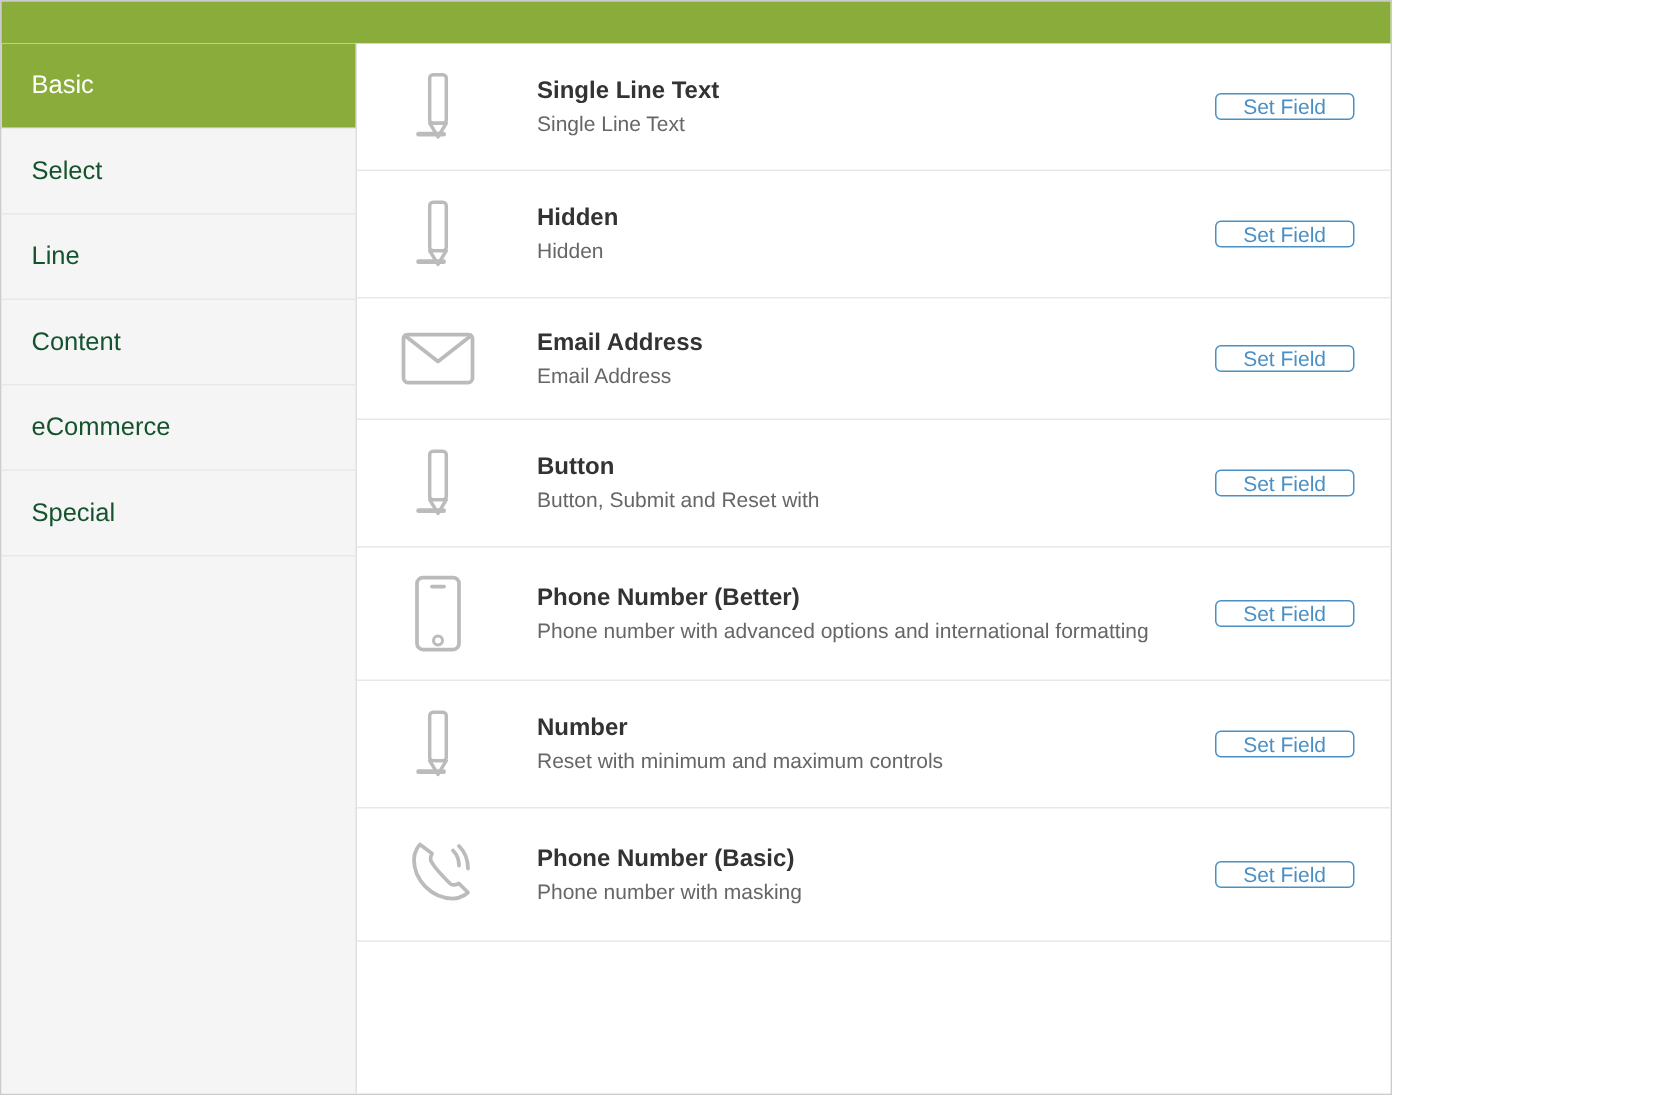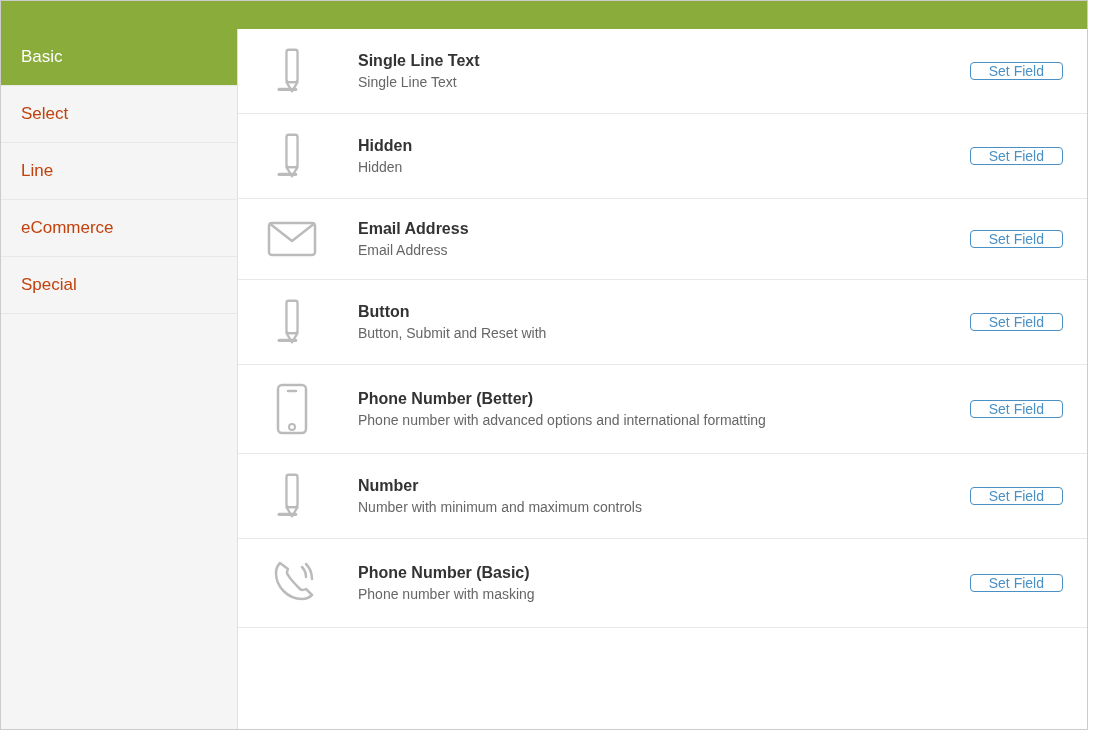--- a/index.html
+++ b/index.html
@@ -1,19 +1,19 @@
 <!DOCTYPE html>
 <html><head>
   <meta charset="utf-8">
   <style>
     * { box-sizing: border-box; margin: 0; padding: 0; }
     body { font-family: -apple-system, BlinkMacSystemFont, 'Segoe UI', Arial, sans-serif; background: #fff; width: 1116px; height: 730px; overflow: hidden; }
 
     .modal {
-      width: 1088px;
+      width: 928px;
       height: 730px;
       display: flex;
       flex-direction: column;
       border: 1px solid #ccc;
       background: #fff;
     }
 
     .modal-header {
       background: #8aac3a;
       color: white;
@@ -50,21 +50,21 @@
       width: 237px;
       background: #f5f5f5;
       flex-shrink: 0;
       border-right: 1px solid #e0e0e0;
     }
 
     .sidebar-item {
       padding: 18px 20px;
       font-size: 17px;
       cursor: pointer;
-      color: #c2410c;
+      color: #14532d;
       border-bottom: 1px solid #e8e8e8;
     }
 
     .sidebar-item.active {
       background: #8aac3a;
       color: white;
     }
 
     .content-area {
       flex: 1;
@@ -124,20 +124,21 @@
   <div class="modal-header">
     <span class="modal-title"></span>
     <button class="close-btn"></button>
   </div>
   <div class="modal-body">
     <div class="sidebar">
 
     <div class="sidebar-item active">Basic</div>
         <div class="sidebar-item">Select</div>
         <div class="sidebar-item">Line</div>
+        <div class="sidebar-item">Content</div>
         <div class="sidebar-item">eCommerce</div>
         <div class="sidebar-item">Special</div>
       </div>
     <div class="content-area">
 
     <div class="field-row">
     <div class="field-icon">
             <svg width="52" height="48" viewBox="0 0 52 52" fill="none" xmlns="http://www.w3.org/2000/svg">
 
     <rect x="20" y="3" width="12" height="35" rx="2.5" fill="none" stroke="#bbb" stroke-width="2.5"></rect>
@@ -220,21 +221,21 @@
 
     <rect x="20" y="3" width="12" height="35" rx="2.5" fill="none" stroke="#bbb" stroke-width="2.5"></rect>
 
     <polygon points="20,38 32,38 26,48" fill="none" stroke="#bbb" stroke-width="2.5" stroke-linejoin="round"></polygon>
 
     <line x1="12" y1="46" x2="30" y2="46" stroke="#bbb" stroke-width="3.5" stroke-linecap="round"></line>
   </svg>
           </div>
     <div class="field-info">
       <div class="field-name">Number</div>
-      <div class="field-desc">Number with minimum and maximum controls</div>
+      <div class="field-desc">Reset with minimum and maximum controls</div>
     </div>
     <button class="set-field-btn">Set Field</button>
   </div>
         <div class="field-row">
     <div class="field-icon">
             <svg width="52" height="52" viewBox="0 0 52 52" fill="none" xmlns="http://www.w3.org/2000/svg">
 
     <path d="M14 6 C14 6, 10 10, 10 16 C10 30, 22 42, 36 42 C42 42, 46 38, 46 38 L40 32 C40 32, 36 34, 34 32 C30 28, 24 22, 22 18 C20 16, 22 12, 22 12 Z" fill="none" stroke="#bbb" stroke-width="2.5" stroke-linejoin="round"></path>
 
     <path d="M36 10 C38 12, 40 16, 40 20" stroke="#bbb" stroke-width="2.5" fill="none" stroke-linecap="round"></path>

